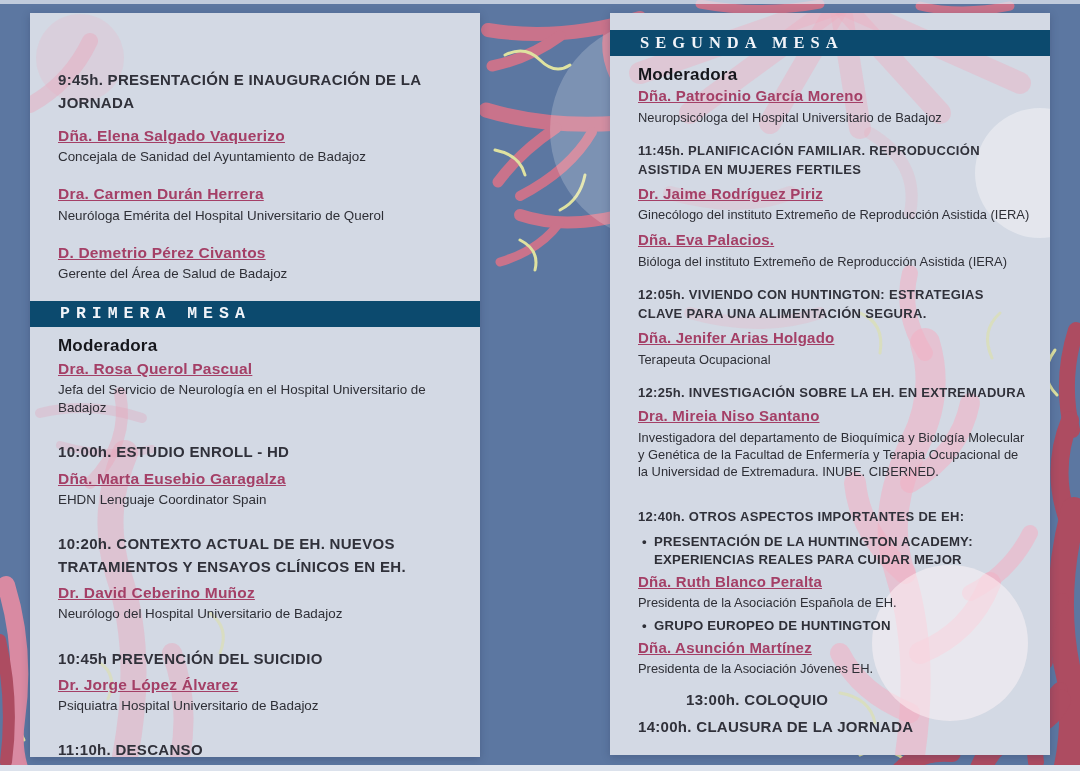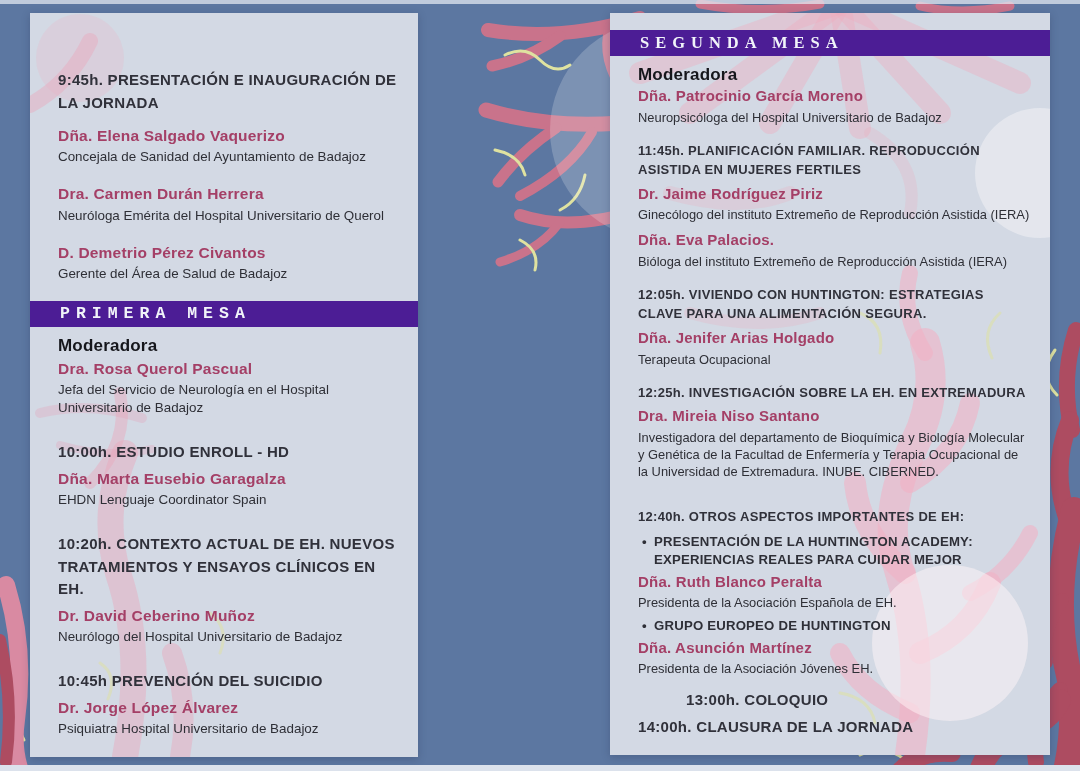--- a/index.html
+++ b/index.html
@@ -10,44 +10,44 @@
     -webkit-font-smoothing:antialiased;
   }
   .edge-strip{position:absolute;left:0;width:1080px;z-index:5;}
   .edge-strip.top{top:0;height:4px;background:rgba(226,231,240,.75);}
   .edge-strip.bottom{bottom:0;height:6px;background:#dce2ec;}
   svg.bg-decor{position:absolute;left:0;top:0;z-index:1;}
   .panel{
     position:absolute;top:13px;background:#d3d9e4;overflow:hidden;z-index:2;
     box-shadow:0 2px 8px rgba(35,48,80,.28);
   }
-  .panel.left{left:30px;width:388px;height:744px;}
+  .panel.left{left:30px;width:450px;height:744px;}
   .panel.right{left:610px;width:440px;height:742px;}
   svg.panel-decor{position:absolute;left:0;top:0;z-index:1;}
   .content{position:relative;z-index:2;}
   .panel.left .content{padding:56px 20px 0 28px;}
   .panel.right .content{padding:0 20px 0 28px;}
 
   p,h2,h3{margin:0;}
   .session-title{
     font-size:15px;line-height:1.5;font-weight:bold;letter-spacing:.3px;
     color:#30313a;
   }
   .panel.right .session-title{font-size:13px;line-height:1.45;}
   .opening-title{margin-bottom:12px;}
   .speaker{margin-bottom:18px;}
   .speaker-name{
     font-size:15.5px;line-height:1.25;font-weight:bold;color:#a43f66;
-    margin-bottom:3px;letter-spacing:.2px;
+    margin-bottom:3px;letter-spacing:.2px;text-decoration:underline;
   }
   .panel.right .speaker-name{font-size:15px;}
   .speaker-role{font-size:13.4px;line-height:1.35;color:#2e2f36;}
   .panel.right .speaker-role{font-size:12.9px;line-height:1.32;}
   .mesa-bar{
-    background:#4c1d95;color:#f1f4f9;
+    background:#0c4a6e;color:#f1f4f9;
     font-family:"Liberation Serif","DejaVu Serif",serif;
     font-weight:bold;font-size:16.5px;letter-spacing:6px;
     padding:2px 0 3px 30px;line-height:21px;
   }
   .panel.left .mesa-bar{margin:4px -20px 8px -28px;font-family:Liberation Mono, monospace;}
   .panel.right .mesa-bar{margin:17px -20px 8px -28px;}
   .moderator-heading{
     font-size:17px;font-weight:bold;color:#15161b;line-height:1.3;
     margin-bottom:1px;letter-spacing:.2px;
   }

